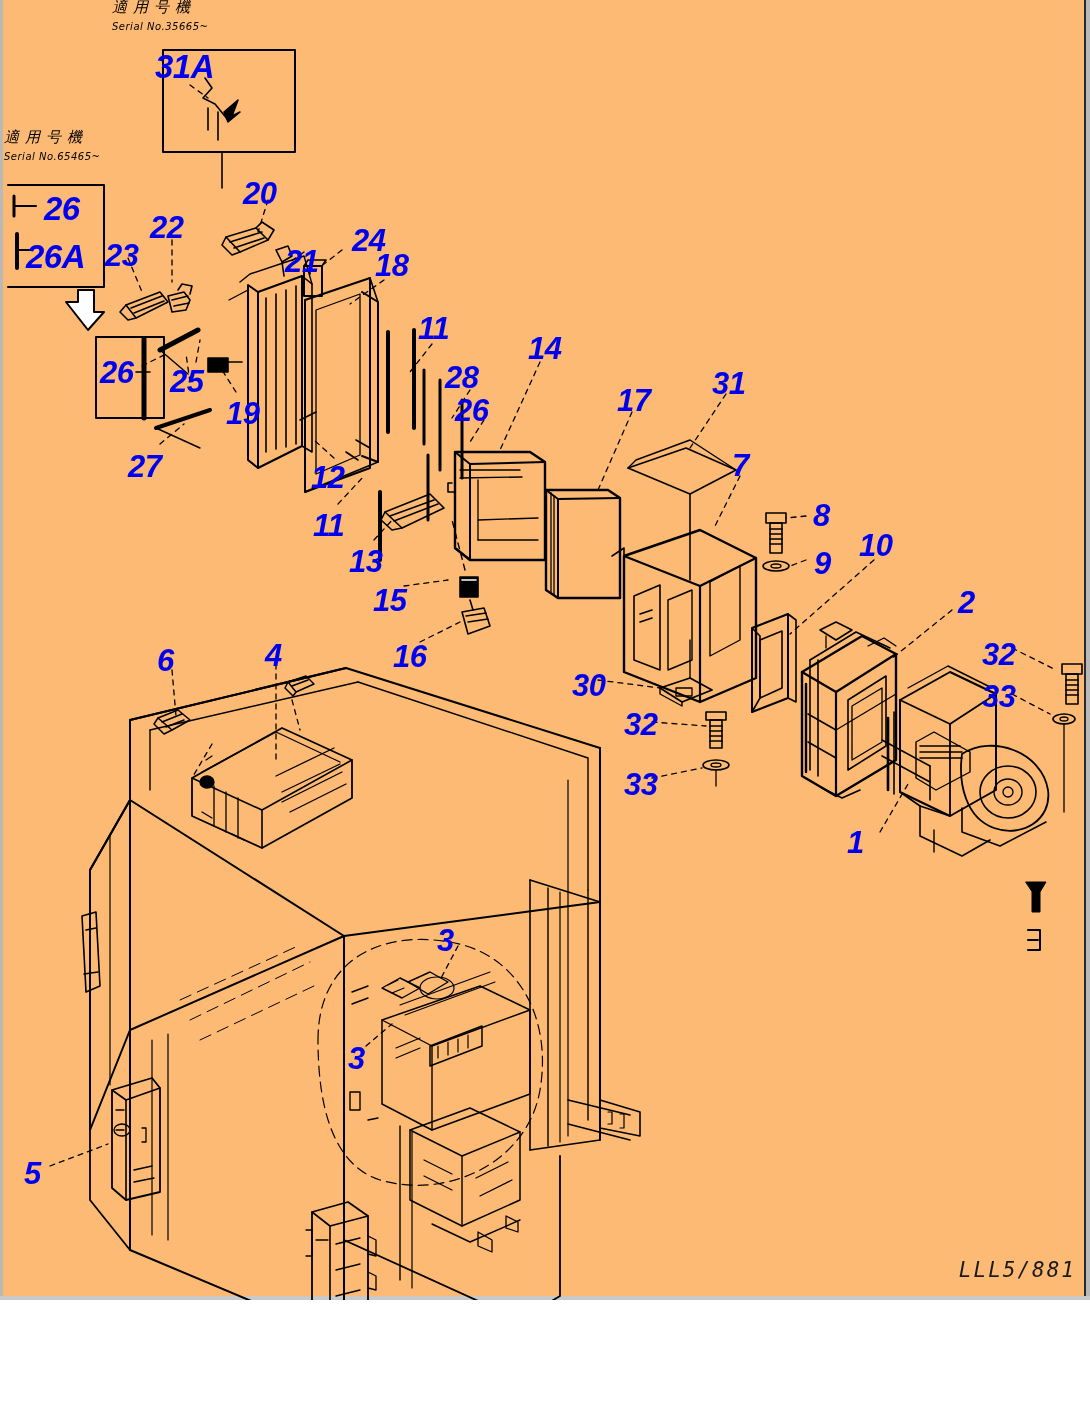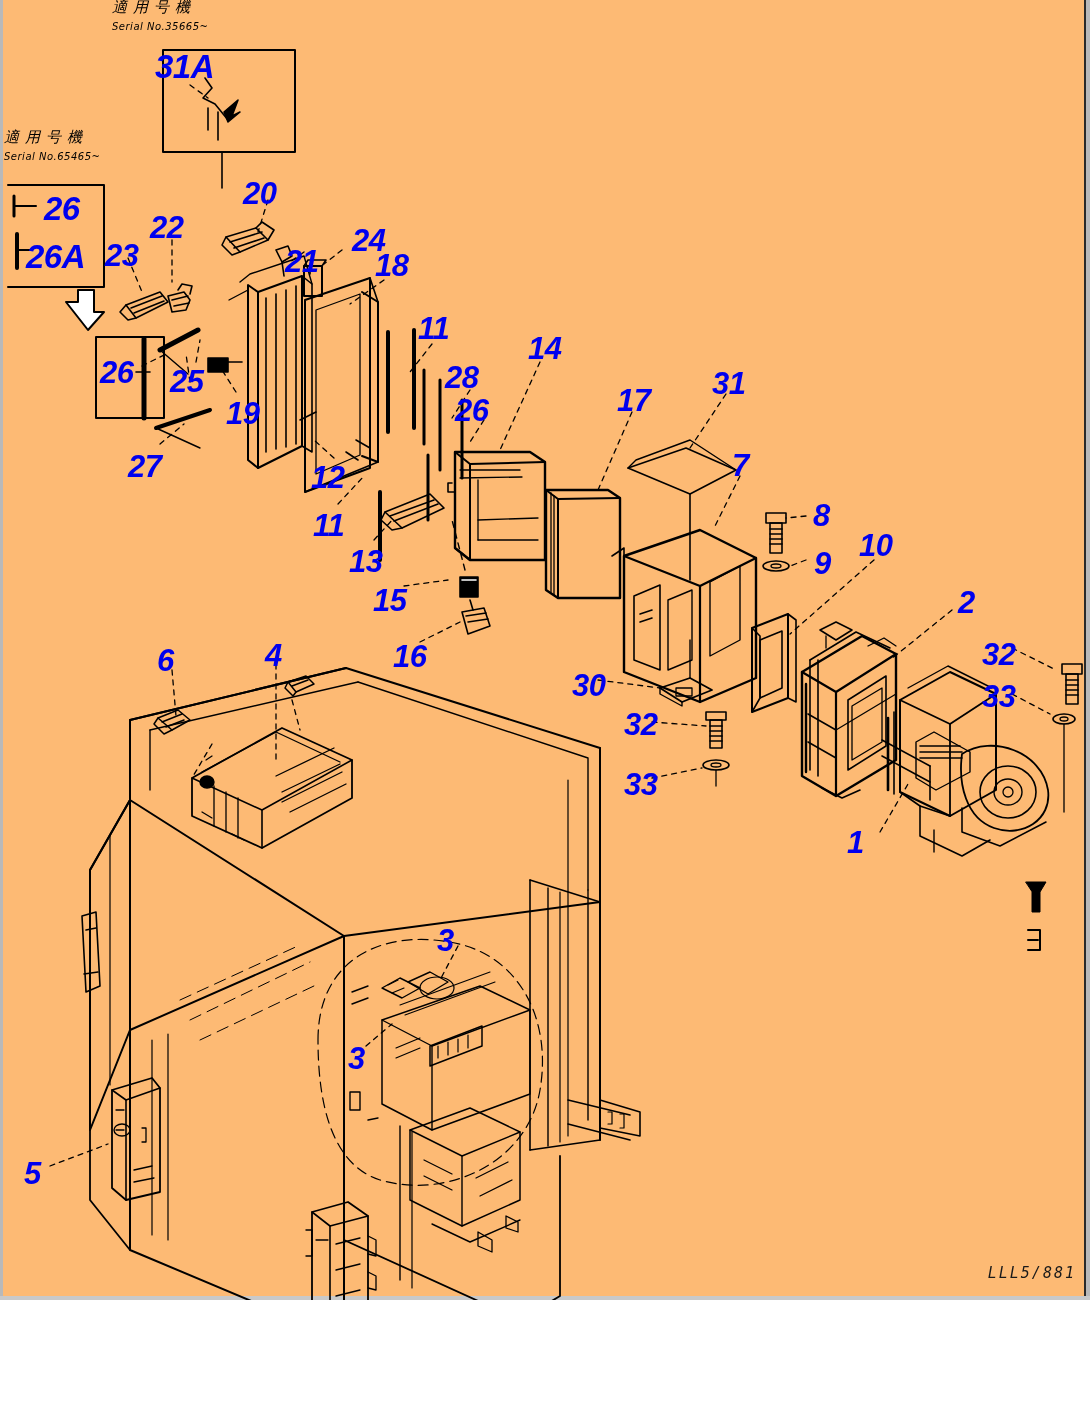--- a/index.html
+++ b/index.html
@@ -64,21 +64,21 @@
     display: block;
   }
 
   
   #drawing-code {
     position: absolute;
     right: 14px;
     bottom: 18px;
     color: #1a1a1a;
     font-family: "DejaVu Sans Mono", monospace;
-    font-size: 15px;
+    font-size: 21px;
     letter-spacing: 2px;
     white-space: nowrap;
   }
 </style>
 </head>
 <body>
 
 <div id="page">
 
   <div id="frame-left"></div>

